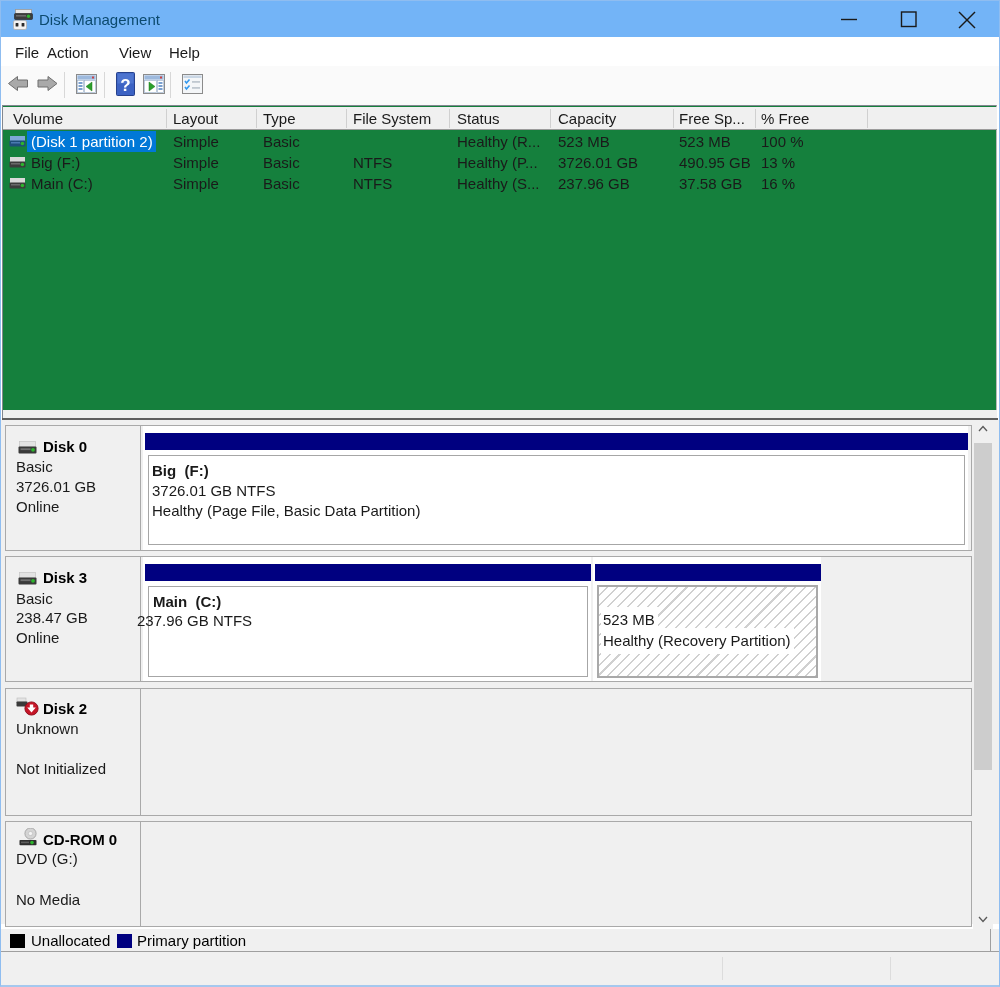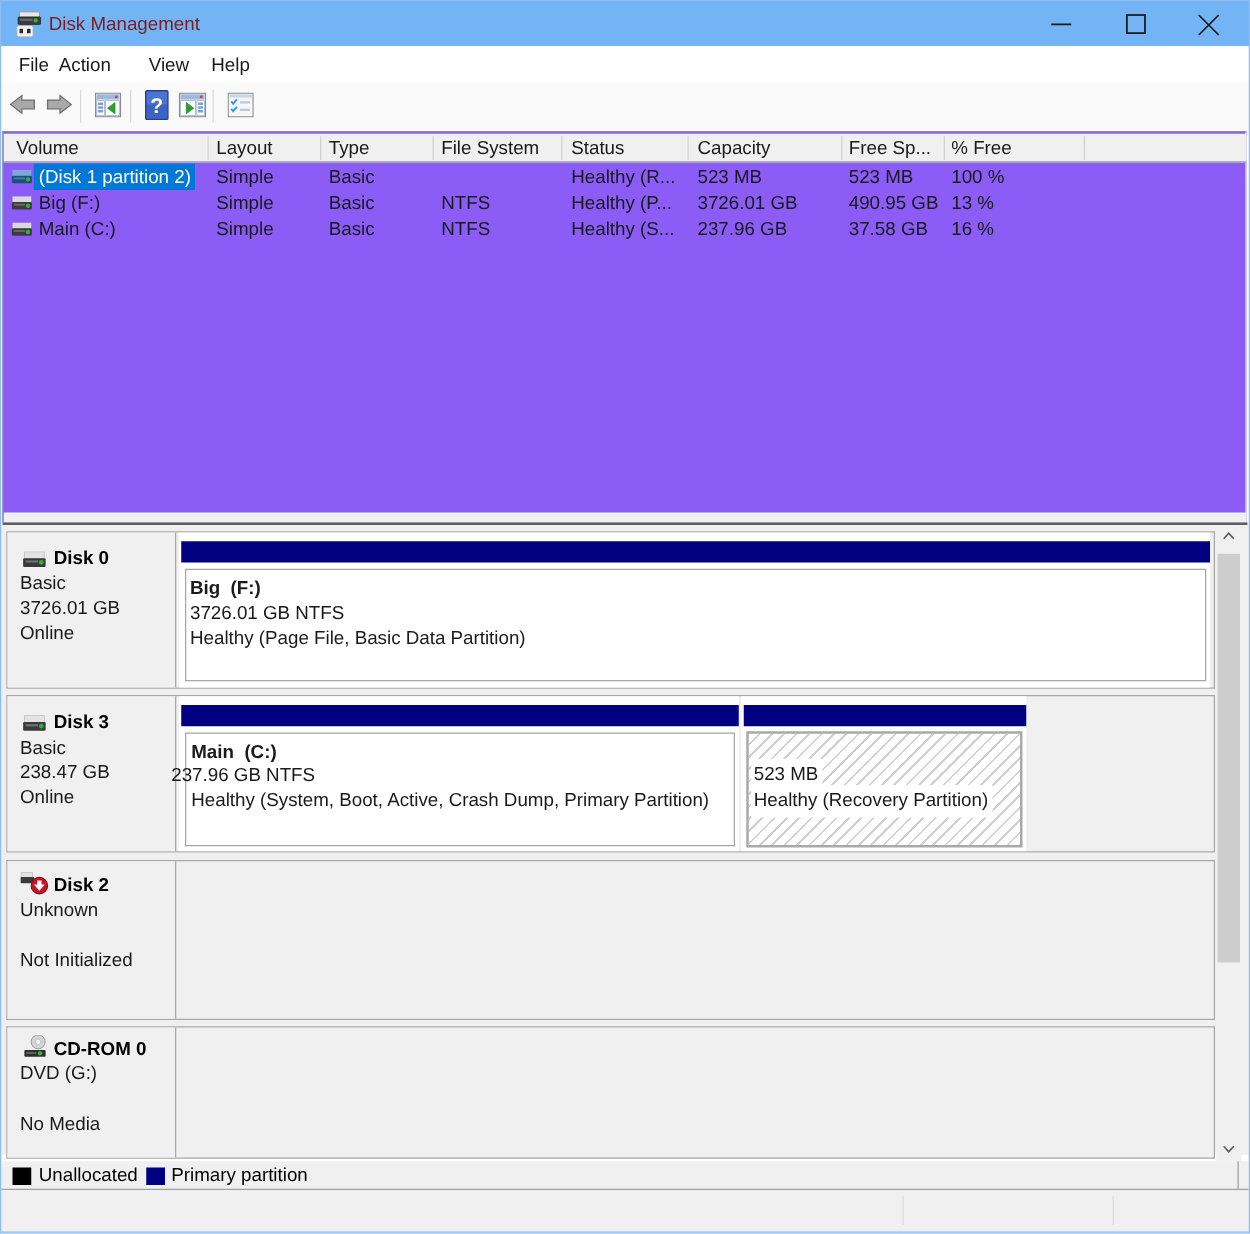--- a/index.html
+++ b/index.html
@@ -6,21 +6,21 @@
   body{width:1000px;height:987px;position:relative;overflow:hidden;
        font-family:"Liberation Sans",sans-serif;font-size:15px;color:#000;background:#fff;}
   .abs{position:absolute;}
   
   #titlebar{left:0;top:0;width:1000px;height:37px;background:#73b4f7;}
   #menubar{left:1px;top:37px;width:998px;height:29px;background:#ffffff;}
   #toolbar{left:1px;top:66px;width:998px;height:39px;background:#fafafa;}
   .menuitem{position:absolute;top:7px;font-size:15px;color:#1a1a1a;}
   .tsep{position:absolute;top:6px;width:1px;height:26px;background:#d8d8d8;}
   
-  #listpane{left:2px;top:105px;width:995px;height:313px;background:#8b5cf6;
+  #listpane{left:2px;top:105px;width:995px;height:313px;background:#15803d;
             border-top:1px solid #828790;border-left:1px solid #828790;border-right:1px solid #b8b8b8;box-sizing:border-box;}
   #lvheader{position:absolute;left:0;top:1px;width:994px;height:23px;background:#f0f0f0;border-bottom:1px solid #9c9c9c;box-sizing:border-box;}
   .hsep{position:absolute;top:2px;width:1px;height:19px;background:#d0d0d0;}
   .htxt{position:absolute;top:3px;font-size:15px;color:#1a1a1a;white-space:nowrap;}
   .cell{position:absolute;font-size:15px;color:#1a1a1a;white-space:nowrap;}
   #graystrip{left:3px;top:410px;width:994px;height:8px;background:#f0f0f0;}
   #splitter{left:2px;top:418px;width:996px;height:2px;background:#5f5f5f;}
   
   #bottompane{left:1px;top:420px;width:998px;height:504px;background:#f0f0f0;}
   .strip{position:absolute;left:4px;width:967px;border:1px solid #a9a9a9;box-sizing:border-box;background:#f0f0f0;}
@@ -43,21 +43,21 @@
 <div class="abs" id="titlebar">
   <svg class="abs" style="left:12px;top:9px;" width="21" height="21" viewBox="0 0 21 21">
     <rect x="3.5" y="0.5" width="16" height="4.5" fill="#e8e8e8" stroke="#9a9a9a" stroke-width="0.8"></rect>
     <rect x="2.5" y="4.5" width="18" height="6" rx="1" fill="#3c3c3c" stroke="#222" stroke-width="0.6"></rect>
     <rect x="4" y="6" width="10" height="1.6" fill="#6a6a6a"></rect>
     <circle cx="16.5" cy="7.3" r="1.7" fill="#2db52d"></circle>
     <rect x="1.5" y="11.5" width="13" height="9" rx="1.5" fill="#f2f2f2" stroke="#b0b0b0" stroke-width="0.8"></rect>
     <rect x="3.6" y="14" width="2.8" height="3.6" rx="0.5" fill="#2a2a2a"></rect>
     <rect x="9.6" y="14" width="2.8" height="3.6" rx="0.5" fill="#2a2a2a"></rect>
   </svg>
-  <span class="abs" style="left:39px;top:11px;font-size:15px;color:#7f1d1d;">Disk Management</span>
+  <span class="abs" style="left:39px;top:11px;font-size:15px;color:#0c4a6e;">Disk Management</span>
   <svg class="abs" style="left:830px;top:0;" width="170" height="37" viewBox="0 0 170 37">
     <line x1="11" y1="19.5" x2="27" y2="19.5" stroke="#1a1a1a" stroke-width="1.4"></line>
     <rect x="71.5" y="12" width="14.5" height="14.5" fill="none" stroke="#1a1a1a" stroke-width="1.4"></rect>
     <line x1="129" y1="12" x2="145" y2="28" stroke="#1a1a1a" stroke-width="1.4"></line>
     <line x1="145" y1="12" x2="129" y2="28" stroke="#1a1a1a" stroke-width="1.4"></line>
   </svg>
 </div>
 <div class="abs" id="menubar">
   <span class="menuitem" style="left:14px;">File</span>
   <span class="menuitem" style="left:46px;">Action</span>
@@ -208,21 +208,20 @@
   </svg>
   <div class="btxt" style="left:42px;top:149px;">Disk 3</div>
   <div class="ltxt" style="top:170px;">Basic</div>
   <div class="ltxt" style="top:189px;">238.47 GB</div>
   <div class="ltxt" style="top:209px;">Online</div>
   <div class="blk" style="left:142px;top:137px;width:448px;height:124px;"></div>
   <div class="navy" style="left:144px;top:144px;width:446px;height:17px;"></div>
   <div class="pbody" style="left:147px;top:166px;width:440px;height:91px;"></div>
   <div class="ptxt" style="left:152px;top:173px;font-weight:bold;">Main&nbsp;&nbsp;(C:)</div>
   <div class="ptxt" style="left:136px;top:192px;">237.96 GB NTFS</div>
-  <div class="ptxt" style="left:152px;top:212px;">Healthy (System, Boot, Active, Crash Dump, Primary Partition)</div>
 
   <div class="blk" style="left:592px;top:137px;width:228px;height:124px;"></div>
   <div class="navy" style="left:594px;top:144px;width:226px;height:17px;"></div>
   <div class="abs" style="left:596px;top:165px;width:221px;height:93px;border:2px solid #a9a9a9;box-sizing:border-box;
        background:repeating-linear-gradient(135deg,#ffffff 0 5.5px,#d0d0d0 5.5px 7px);"></div>
   <div class="ptxt" style="left:600px;top:187px;background:#fff;padding:0 3px 0 2px;line-height:26px;">523 MB</div>
   <div class="ptxt" style="left:600px;top:208px;background:#fff;padding:0 3px 0 2px;line-height:26px;">Healthy (Recovery Partition)</div>
 
   <div class="strip" style="top:268px;height:128px;">
     <div class="label"></div>

